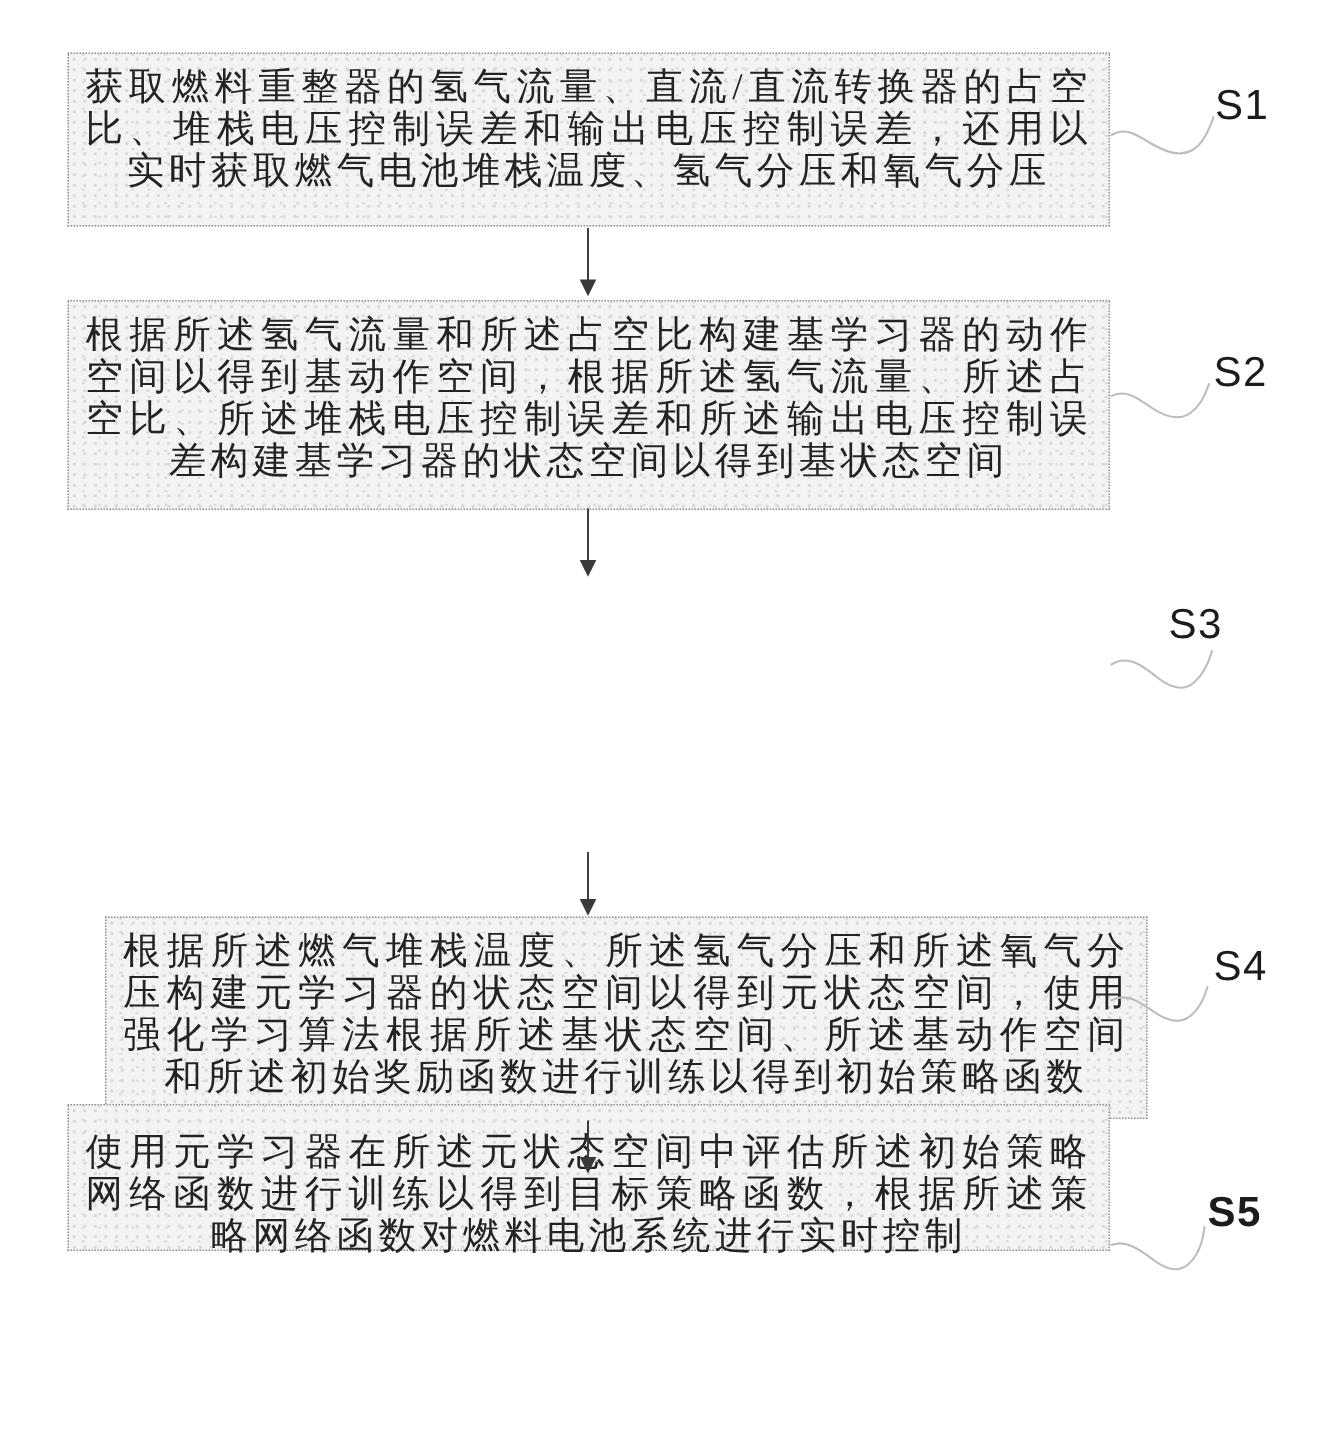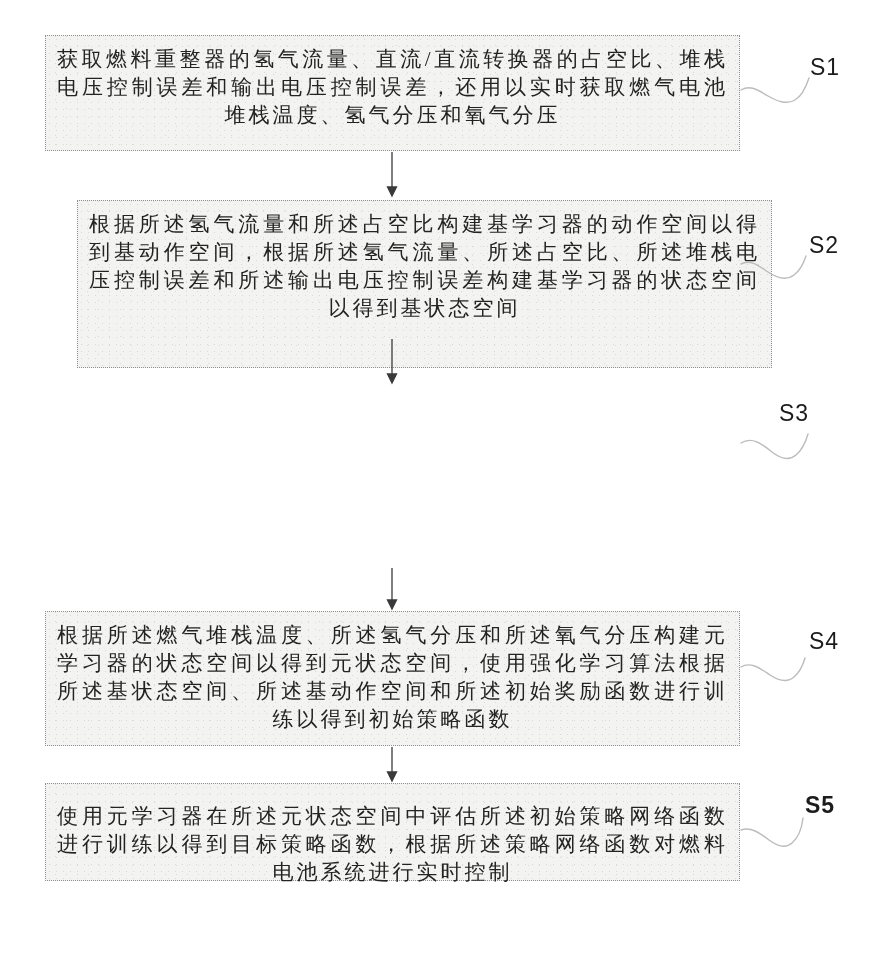--- a/index.html
+++ b/index.html
@@ -32,58 +32,58 @@
     background-color: var(--box-fill);
     background-image:
       radial-gradient(var(--box-dot) 0.9px, transparent 0.9px),
       radial-gradient(var(--box-dot) 0.8px, transparent 0.8px);
     background-size: 7px 7px, 11px 9px;
     background-position: 0 0, 4px 5px;
     padding: 9px 11px 6px 11px;
   }
   .flow-box.tall-pad { padding-top: 18px; }
   .flow-box p {
-    font-size: 21px;
+    font-size: 25px;
     line-height: 28px;
     letter-spacing: 3px;
     color: var(--text-color);
     text-align: justify;
     text-align-last: center;
     word-break: break-all;
     line-break: anywhere;
   }
   .step-label {
     position: absolute;
     font-family: "Liberation Sans", "DejaVu Sans", sans-serif;
-    font-size: 23px;
+    font-size: 28px;
     color: var(--label-color);
     letter-spacing: 1px;
   }
   svg.overlay {
     position: absolute;
     left: 0; top: 0;
     width: 896px; height: 953px;
     pointer-events: none;
   }
 </style>
 </head>
 <body>
 
 <div class="stage">
 
   <div class="flow-box" style="top:35px;  height:116px;">
     <p>获取燃料重整器的氢气流量、直流/直流转换器的占空比、堆栈电压控制误差和输出电压控制误差，还用以实时获取燃气电池堆栈温度、氢气分压和氧气分压</p>
   </div>
-  <div class="flow-box" style="top:200px; height:168px;margin-left:32px;">
+  <div class="flow-box" style="top:200px; height:140px;">
     <p>根据所述氢气流量和所述占空比构建基学习器的动作空间以得到基动作空间，根据所述氢气流量、所述占空比、所述堆栈电压控制误差和所述输出电压控制误差构建基学习器的状态空间以得到基状态空间</p>
   </div>
-  <div class="flow-box" style="top:611px; height:135px;">
+  <div class="flow-box" style="top:611px; height:135px;margin-left:25px;">
     <p>根据所述燃气堆栈温度、所述氢气分压和所述氧气分压构建元学习器的状态空间以得到元状态空间，使用强化学习算法根据所述基状态空间、所述基动作空间和所述初始奖励函数进行训练以得到初始策略函数</p>
   </div>
-  <div class="flow-box tall-pad" style="top:783px; height:98px;">
+  <div class="flow-box tall-pad" style="top:736px; height:98px;">
     <p>使用元学习器在所述元状态空间中评估所述初始策略网络函数进行训练以得到目标策略函数，根据所述策略网络函数对燃料电池系统进行实时控制</p>
   </div>
 
   <div class="step-label" style="left:810px; top:54px;">S1</div>
   <div class="step-label" style="left:809px; top:232px;">S2</div>
   <div class="step-label" style="left:779px; top:400px;">S3</div>
   <div class="step-label" style="left:809px; top:628px;">S4</div>
   <div class="step-label" style="left:805px; top:792px;font-weight:bold;">S5</div>
 
   <svg class="overlay" viewBox="0 0 896 953" xmlns="http://www.w3.org/2000/svg">

